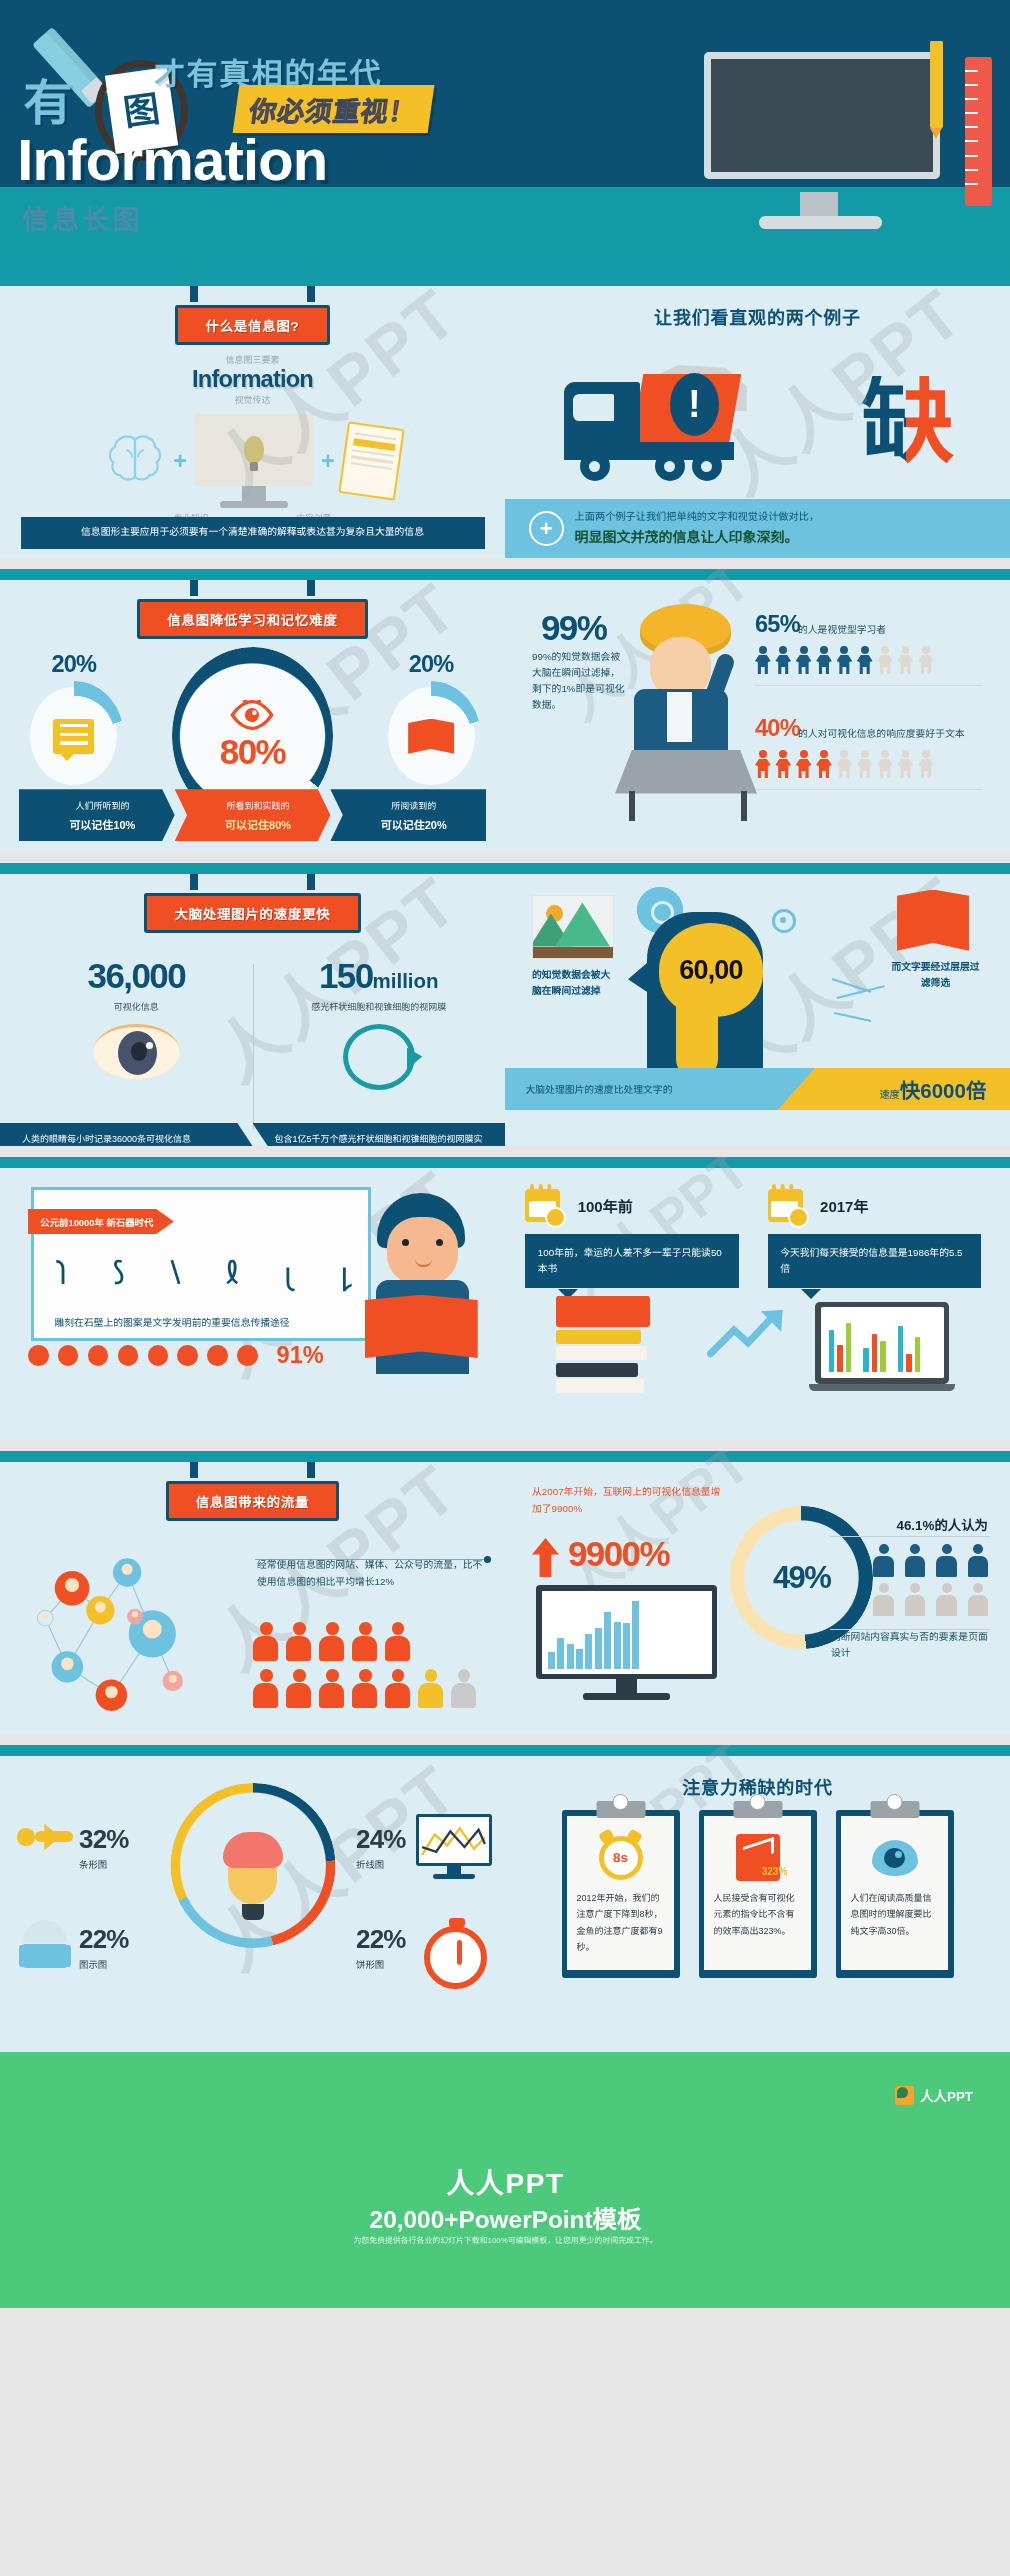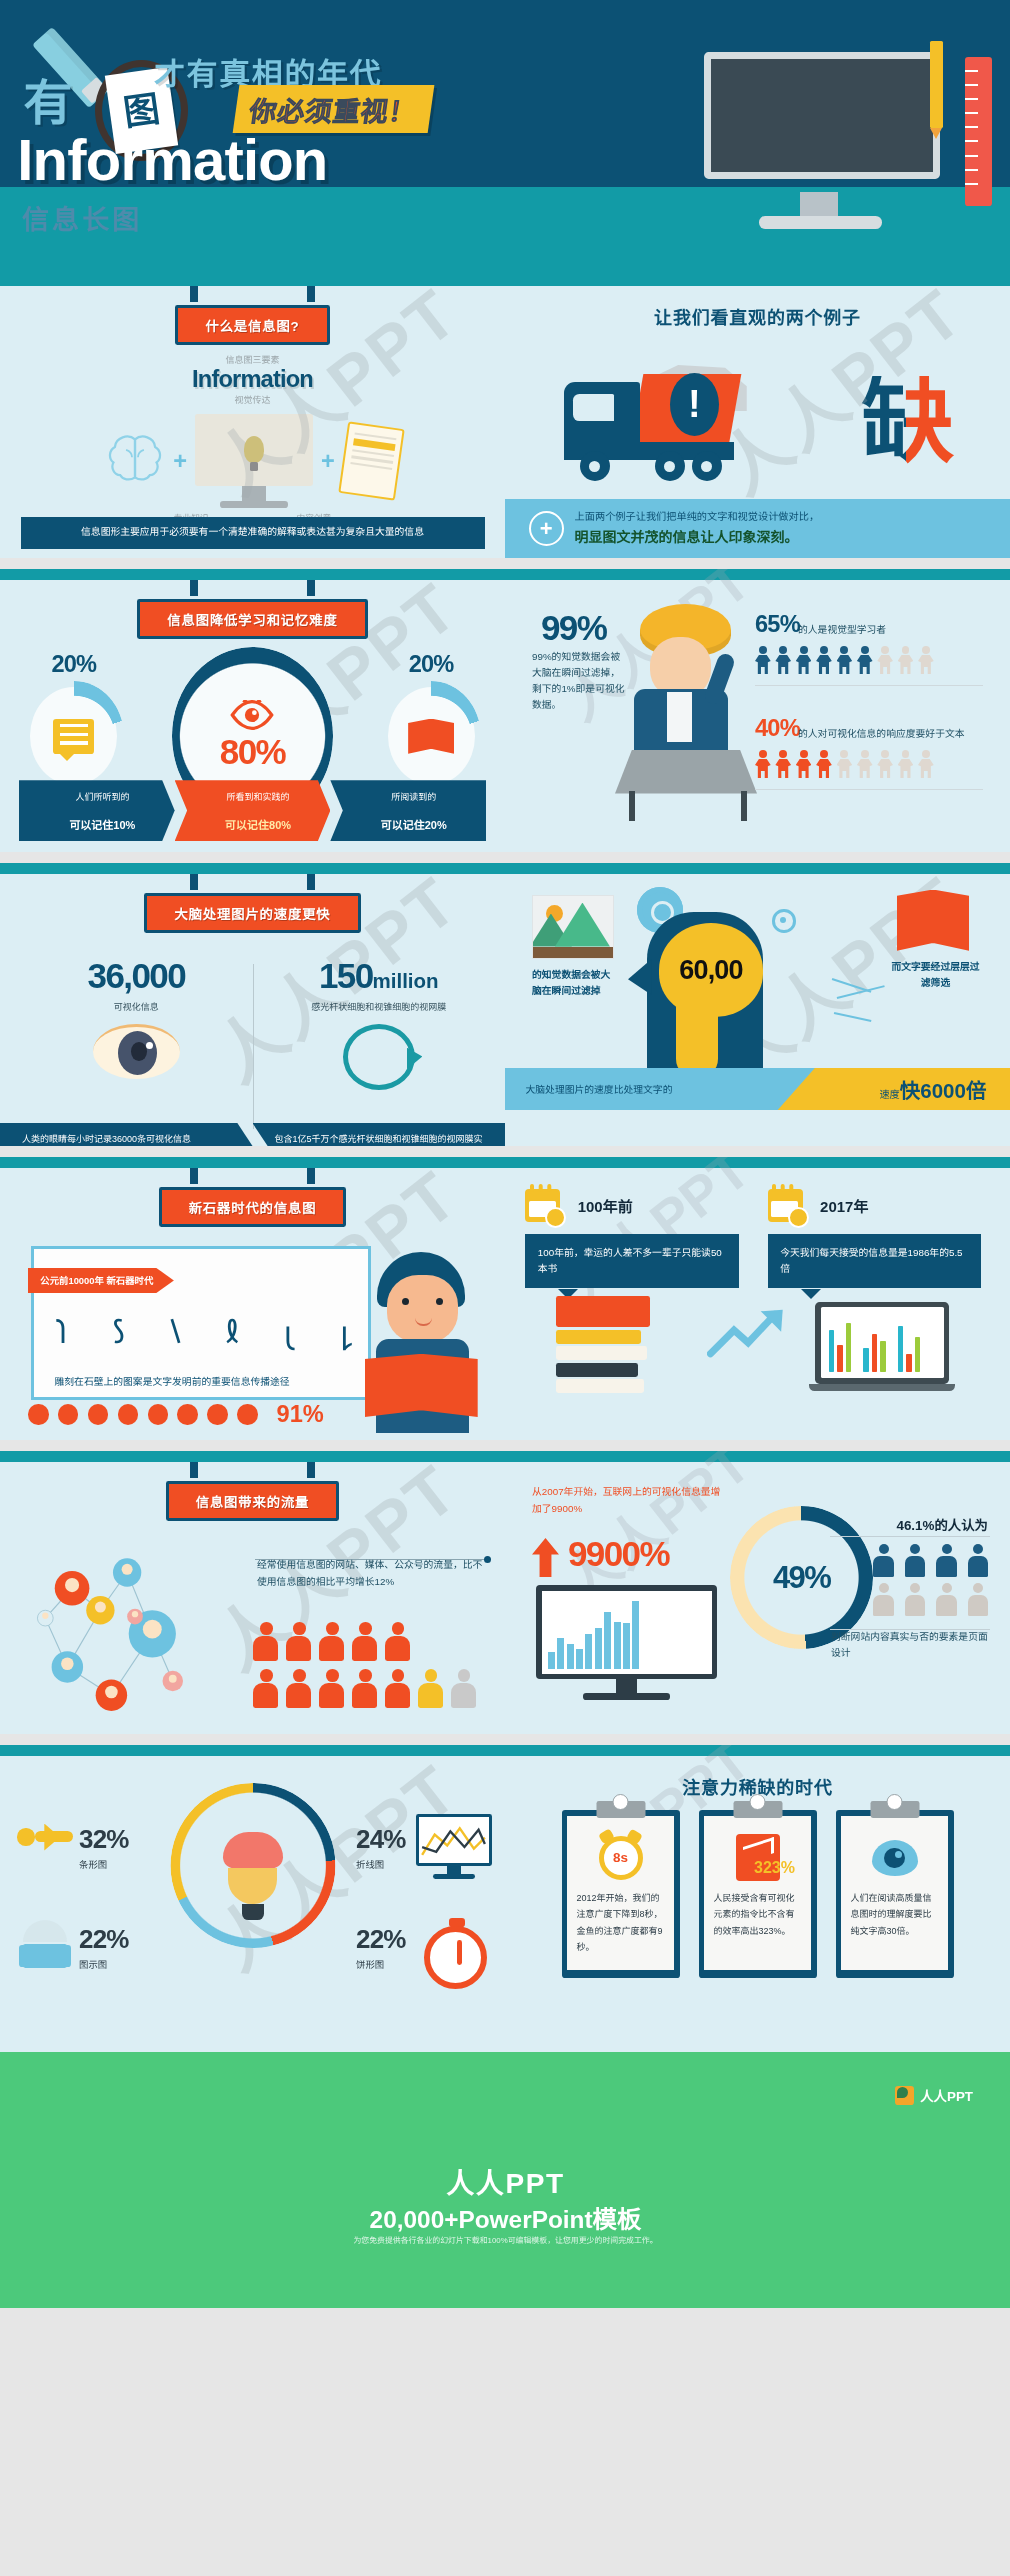--- a/index.html
+++ b/index.html
@@ -161,21 +161,21 @@
   .pct-lbl { position:absolute; top:-36px; width:100%; text-align:center; font-size:23.6px; font-weight:bold; color:#0c5174; letter-spacing:-0.8px;}
   .dnut.big { width:149px; height:165px;}
   .arc80 { background:conic-gradient(from 200deg,#0c5174 0 80%, transparent 80% 100%); -webkit-mask:radial-gradient(circle, transparent 60%, #000 61%); mask:radial-gradient(circle, transparent 60%, #000 61%);}
   .eye80 { font-size:35px; font-weight:bold; color:#f04e23; letter-spacing:-1.6px;}
   .chat-ic { width:41px; height:35px; background:#f4c028; border-radius:3.1px; position:relative;}
   .chat-ic i{ display:block; height:3.1px; background:#fff; margin:5.5px 6.3px;}
   .chat-ic:after{content:"";position:absolute;left:6.3px;bottom:-7px;border-left:7px solid transparent;border-right:7px solid transparent;border-top:7.9px solid #f4c028;}
   .book-ic { width:46px; height:35px; background:#f04e23; clip-path:polygon(0 12%,48% 0,52% 0,100% 12%,100% 100%,52% 86%,48% 86%,0 100%);}
   .p3-arrows { display:flex; width:100%; position:absolute; left:0; bottom:0; }
   .arrw { flex:1; padding:9.4px 7.9px 9.4px 19px; color:#fff; font-size:9px; text-align:center; position:relative;}
-  .arrw b { display:block; font-size:11px; margin-top:13px;}
+  .arrw b { display:block; font-size:11px; margin-top:4px;}
   .arrw.navy { background:#0c5174; clip-path:polygon(0 0, 92% 0, 100% 50%, 92% 100%, 0 100%, 8% 50%);}
   .arrw.navy.first { clip-path:polygon(0 0, 92% 0, 100% 50%, 92% 100%, 0 100%);}
   .arrw.navy.last { clip-path:polygon(0 0, 100% 0, 100% 100%, 0 100%, 8% 50%);}
   .arrw.orange { background:#f04e23; clip-path:polygon(0 0, 92% 0, 100% 50%, 92% 100%, 0 100%, 8% 50%);}
   .arrw.orange b { color:#ffe9a8;}
 
   
   .p4 { position:relative; height:236px;}
   .p4-99 { position:absolute; left:36px; top:28px; font-size:35px; font-weight:bold; color:#0c5174; letter-spacing:-1.6px;}
   .p4-99txt { position:absolute; left:27px; top:69px; width:94px; font-size:9.8px; color:#1f4f63; line-height:1.65;}
@@ -377,21 +377,21 @@
   .clip .pin { position:absolute; left:50%; top:-9.4px; transform:translateX(-50%); width:49px; height:17.3px; background:#9aa4a8; border-radius:2.4px;}
   .clip .pin:after{content:"";position:absolute;left:50%;top:-7px;transform:translateX(-50%);width:14px;height:14px;background:#fff;border:1.6px solid #9aa4a8;border-radius:50%;}
   .clip .body { background:#f7f7f5; min-height:154px; padding:19px 9.4px 7.9px; }
   .clip .ic { width:46px; height:46px; margin:0 auto 9.4px; display:flex; align-items:center; justify-content:center;}
   .clip .tx { font-size:9px; color:#2d3d47; line-height:1.8;}
   .ic-alarm { width:44px; height:44px; border:5.5px solid #f4c028; border-radius:50%; background:#fff; position:relative;
      display:flex; align-items:center; justify-content:center; color:#f04e23; font-weight:bold; font-size:13.4px;}
   .ic-alarm:before,.ic-alarm:after{content:"";position:absolute;top:-9.4px;width:12.6px;height:11px;background:#f4c028;border-radius:3.9px;}
   .ic-alarm:before{left:-3.1px;transform:rotate(-30deg);} .ic-alarm:after{right:-3.1px;transform:rotate(30deg);}
   .ic-trend { width:44px; height:47px; background:#f04e23; border-radius:3.9px; position:relative;
-     display:flex; align-items:flex-end; justify-content:center; padding-bottom:4.7px; color:#f4c028; font-weight:bold; font-size:16px;padding-left:34px;}
+     display:flex; align-items:flex-end; justify-content:center; padding-bottom:4.7px; color:#f4c028; font-weight:bold; font-size:10px;padding-left:34px;}
   .ic-trend:before{content:"";position:absolute;left:7.9px;top:7.9px;width:28px;height:12.6px;
      border-top:3.1px solid #fff; border-right:3.1px solid #fff; transform:skewY(-18deg);}
   .ic-eye2 { width:49px; height:36px; background:#6dc2e0; border-radius:50% 50% 50% 50%/60% 60% 40% 40%;
      display:flex; align-items:center; justify-content:center;}
   .ic-eye2 i{ width:20.5px; height:20.5px; background:#0c5174; border-radius:50%; position:relative;}
   .ic-eye2 i:after{content:"";position:absolute;left:11px;top:3.1px;width:7px;height:7px;background:#6dc2e0;border-radius:50%;}
 
   
   .footer { position:relative; width:1011px; height:256px; background:#4cc97b; }
   .f-logo { position:absolute; right:38px; top:33px; display:flex; align-items:center; gap:6.3px; color:#fff; font-size:13.4px; font-weight:bold;}
@@ -703,27 +703,20 @@
       </div>
     </div>
   </div>
   <div class="panel-gap"></div>
 
   <div class="srow">
 
     <div class="panel" style="height:283px">
       <div class="topbar"></div>
       <div class="wm">人人PPT</div>
-      <div class="ribbon-wrap">
-        <div class="ribbon-hangers">
-            <i></i>
-            <i></i>
-          </div>
-        <div class="ribbon">新石器时代的信息图</div>
-      </div>
       <div class="p7">
         <div class="p7-card">
           <div class="p7-tag">公元前10000年 新石器时代</div>
           <div class="p7-glyphs">
             <span>𐑐</span>
             <span>𐑕</span>
             <span>𐑘</span>
             <span>𐑙</span>
             <span>𐑚</span>
             <span>𐑛</span>

